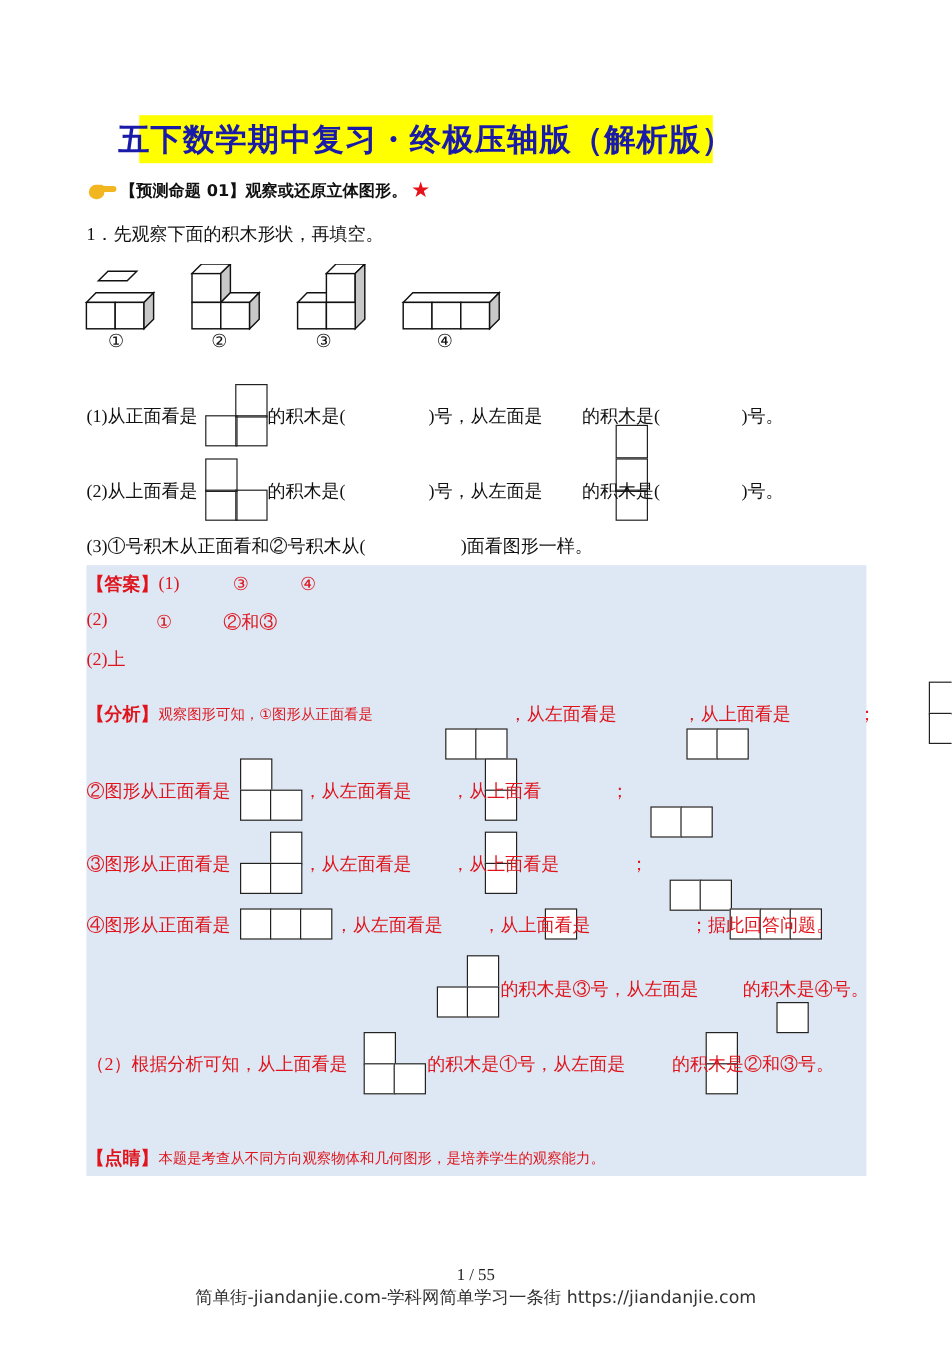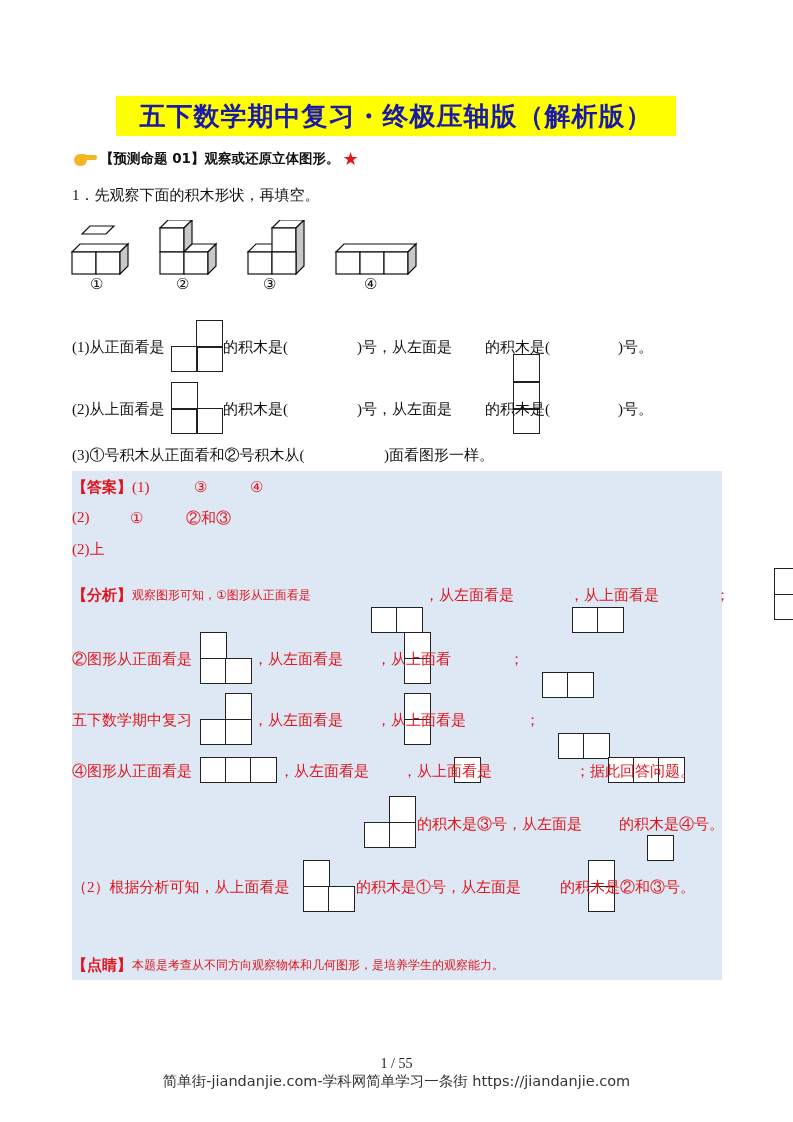--- a/index.html
+++ b/index.html
@@ -1,19 +1,19 @@
 <!DOCTYPE html>
 <html><head>
 <meta charset="utf-8">
 <style>
   * { box-sizing: border-box; margin: 0; padding: 0; }
   html, body { width: 793px; height: 1122px; background: #ffffff; }
   body { position: relative; font-family: "Liberation Serif", "DejaVu Serif", serif; color: #111; overflow: hidden; }
   .abs { position: absolute; }
-  .title-wrap { left: 116px; top: 96px; width: 560px; height: 40px; background: #ffff00; display: flex; align-items: center; justify-content: center; }
+  .title-wrap { left: 116px; top: 96px; width: 478px; height: 40px; background: #ffff00; display: flex; align-items: center; justify-content: center; }
   .title { font-family: "DejaVu Sans", sans-serif; font-weight: bold; font-size: 26px; color: #1a1aa8; letter-spacing: 1px; white-space: nowrap; }
   .topic { left: 72px; top: 148px; height: 22px; display: flex; align-items: center; font-family: "DejaVu Sans", sans-serif; font-weight: bold; font-size: 13.5px; color: #111; white-space: nowrap; }
   .hand { width: 26px; height: 14px; position: relative; margin-right: 2px; }
   .hand .palm { position: absolute; left: 2px; top: 2px; width: 13px; height: 12px; background: #f2b620; border-radius: 6px 3px 6px 6px; }
   .hand .finger { position: absolute; left: 10px; top: 3px; width: 15px; height: 5px; background: #f2b620; border-radius: 3px; }
   .star { color: #e8121a; font-size: 18px; margin-left: 3px; line-height: 1; }
   .q-text { font-size: 15px; white-space: nowrap; display: flex; align-items: center; }
   .grid { position: relative; display: inline-block; flex: none; }
   .cell { position: absolute; border: 1.3px solid #222; background: transparent; }
   .blocks svg { display: block; }
@@ -174,21 +174,21 @@
     </div>
     <span class="abs ans sans" style="left:304px; top:18px;">，从上面看</span>
     <div class="abs grid" style="left:383px; top:14px; width:52px; height:26px;">
       <div class="cell" style="left:0; top:0; width:27px; height:26px;"></div>
       <div class="cell" style="left:25px; top:0; width:27px; height:26px;"></div>
     </div>
     <span class="abs ans sans" style="left:437px; top:18px;">；</span>
   </div>
 
   <div class="abs" style="left:0; top:222px; width:650px; height:54px;">
-    <span class="abs ans sans" style="left:0; top:18px;">五下数学期中复习</span>
+    <span class="abs ans sans" style="left:0; top:18px;">③图形从正面看是</span>
     <div class="abs grid" style="left:128px; top:0; width:52px; height:52px;">
       <div class="cell" style="left:25px; top:0; width:27px; height:28px;"></div>
       <div class="cell" style="left:0; top:26px; width:27px; height:26px;"></div>
       <div class="cell" style="left:25px; top:26px; width:27px; height:26px;"></div>
     </div>
     <span class="abs ans sans" style="left:181px; top:18px;">，从左面看是</span>
     <div class="abs grid" style="left:276px; top:0; width:27px; height:52px;">
       <div class="cell" style="left:0; top:0; width:27px; height:28px;"></div>
       <div class="cell" style="left:0; top:26px; width:27px; height:26px;"></div>
     </div>

